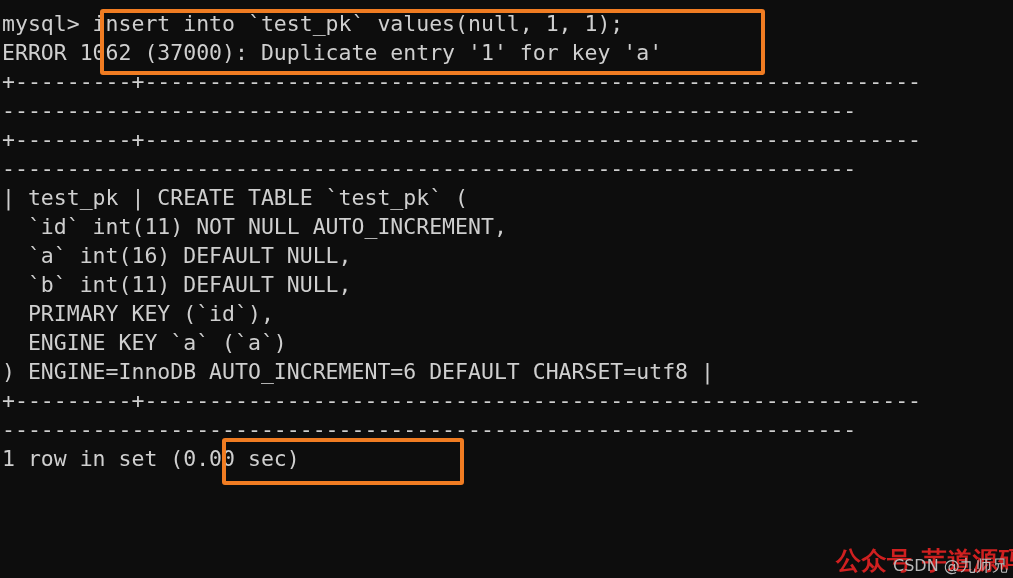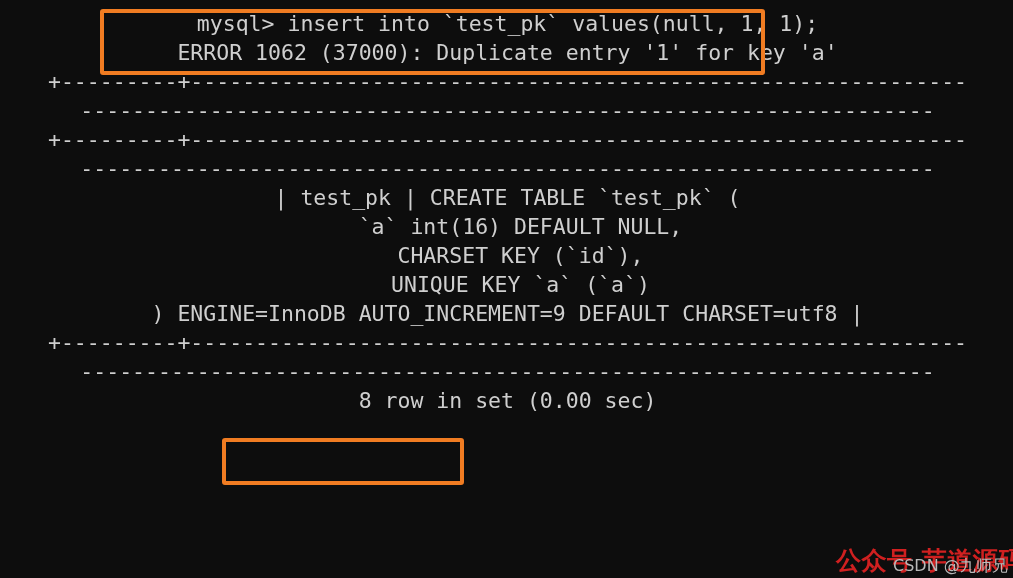--- a/index.html
+++ b/index.html
@@ -17,21 +17,20 @@
     font-size: 21.5px;
     line-height: 29px;
     letter-spacing: 0px;
     color: #d4d4d4;
   }
   .lines {
     position: absolute;
     top: 9px;
     left: 2px;
     width: 1011px;
-    text-align: center;
   }
   .line {
     height: 29px;
     white-space: pre;
     font-size: 21.5px;
     line-height: 29px;
     color: #cfcfcf;
     overflow: hidden;
   }
   
@@ -100,36 +99,38 @@
     </div>
 
 
     <div class="sep-wrap">
       <div class="line">+---------+------------------------------------------------------------</div>
       <div class="line">------------------------------------------------------------------</div>
     </div>
 
     <div class="line">| test_pk | CREATE TABLE `test_pk` (</div>
 
+    <div class="line">  `id` int(11) NOT NULL AUTO_INCREMENT,</div>
 
     <div class="line">  `a` int(16) DEFAULT NULL,</div>
 
+    <div class="line">  `b` int(11) DEFAULT NULL,</div>
 
-    <div class="line">  CHARSET KEY (`id`),</div>
+    <div class="line">  PRIMARY KEY (`id`),</div>
 
-    <div class="line">  UNIQUE KEY `a` (`a`)</div>
+    <div class="line">  ENGINE KEY `a` (`a`)</div>
 
-    <div class="line">) ENGINE=InnoDB AUTO_INCREMENT=9 DEFAULT CHARSET=utf8 |</div>
+    <div class="line">) ENGINE=InnoDB AUTO_INCREMENT=6 DEFAULT CHARSET=utf8 |</div>
 
     <div class="sep-wrap">
       <div class="line">+---------+------------------------------------------------------------</div>
       <div class="line">------------------------------------------------------------------</div>
     </div>
 
-    <div class="line">8 row in set (0.00 sec)</div>
+    <div class="line">1 row in set (0.00 sec)</div>
 
   </div>
 
   <div class="hl-box" id="box-insert-error"></div>
 
   <div class="hl-box" id="box-auto-increment"></div>
 
   <div class="watermark" id="wm-red">公众号 芋道源码</div>
 
   <div class="watermark" id="wm-gray">CSDN @九师兄</div>

